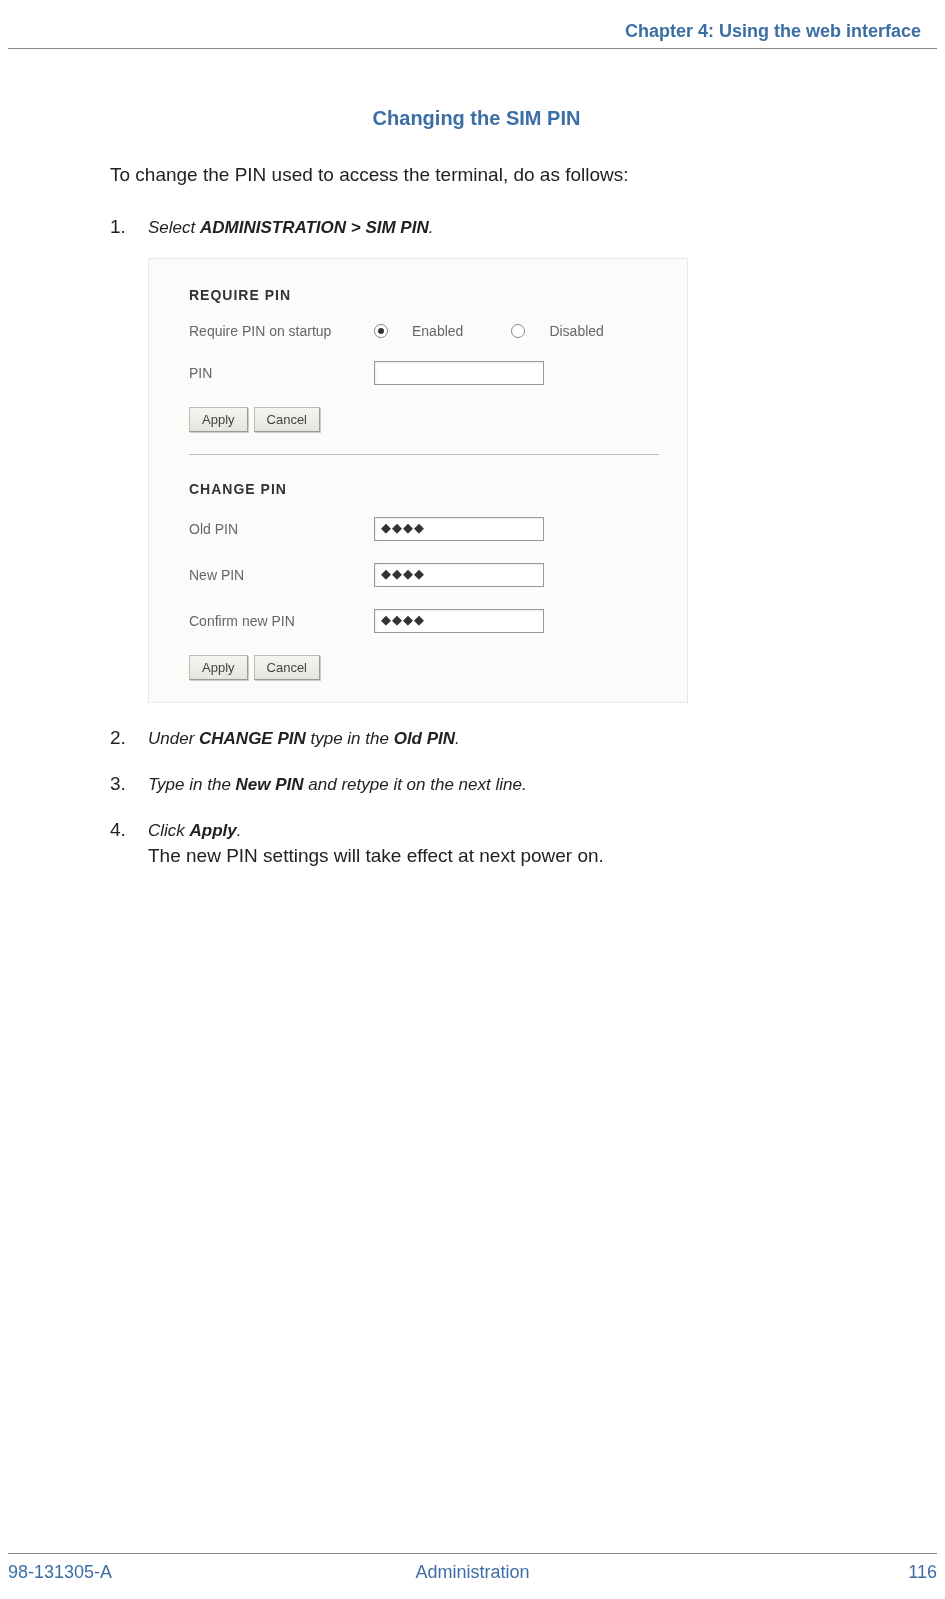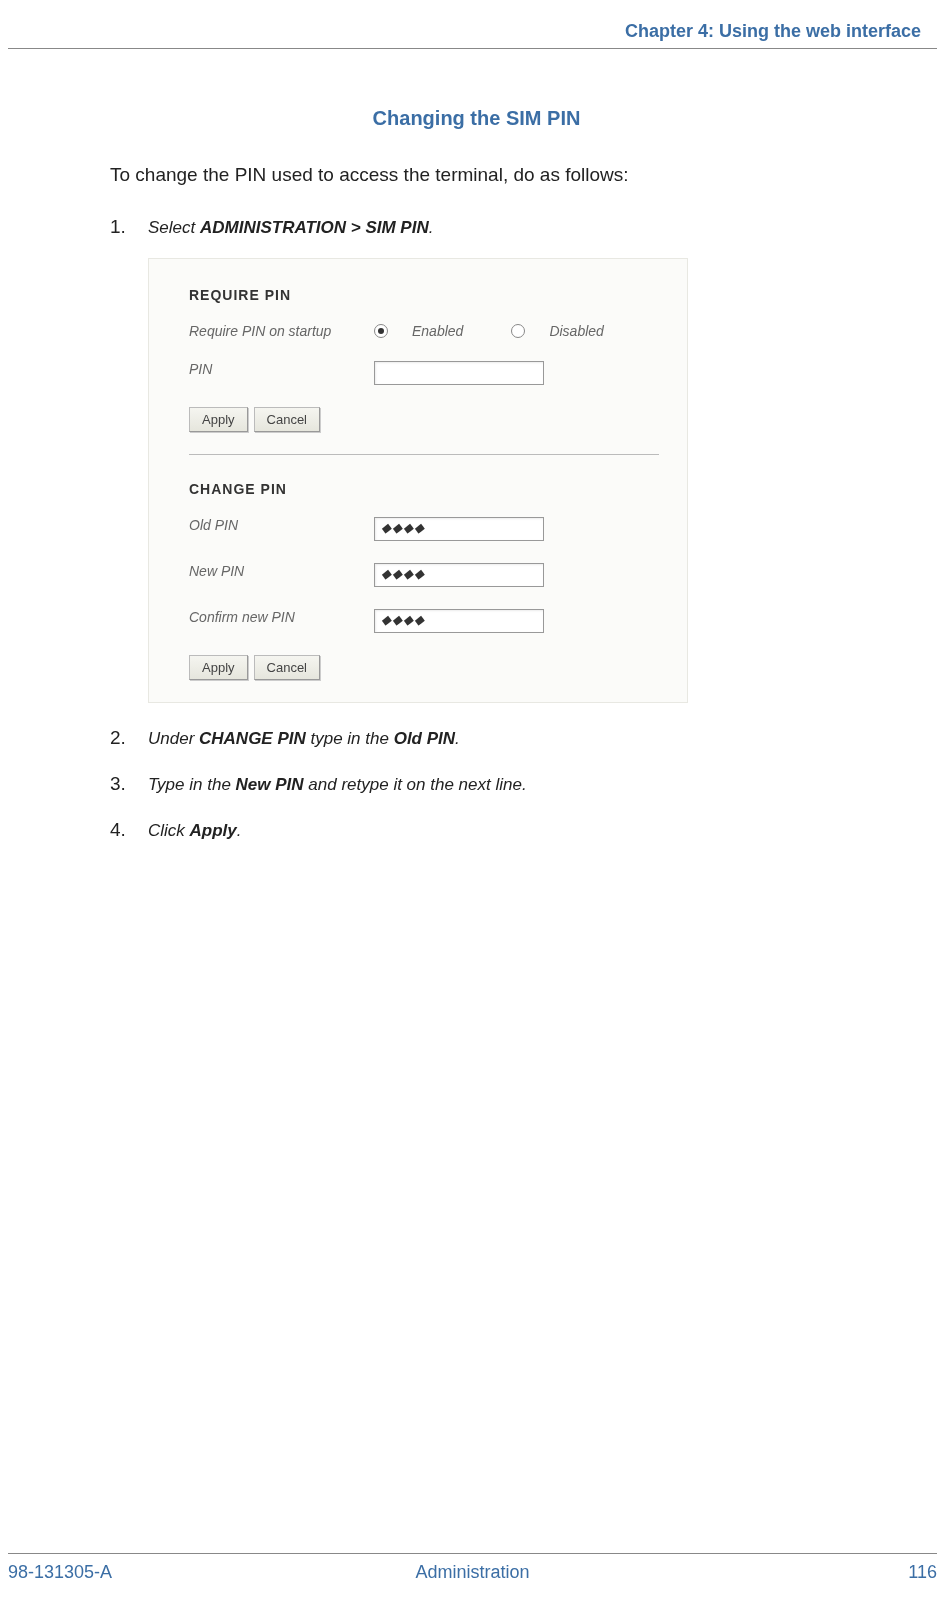--- a/index.html
+++ b/index.html
@@ -80,22 +80,22 @@
     }
     .screenshot .section-title {
       font-weight: bold;
       color: #333;
       font-size: 14px;
       letter-spacing: 1px;
       margin-bottom: 20px;
     }
     .form-row {
       display: flex;
+      align-items: center;
       margin-bottom: 22px;
-      font-style: italic;
     }
     .form-row .form-label {
       width: 185px;
       color: #666;
       font-size: 14px;
     }
     .form-row .form-controls {
       flex: 1;
       display: flex;
       align-items: center;
@@ -272,20 +272,21 @@
     </div>
   </div>
 
   <div class="step">
     <div class="step-line">
       <span class="step-num">4.</span>
       <span class="step-text">
         <span>Click </span><span class="bold">Apply</span><span>.</span>
       </span>
     </div>
+    <div class="step-subtext">The new PIN settings will take effect at next power on.</div>
   </div>
 
 </div>
 
 <div class="footer">
   <span class="left">98-131305-A</span>
   <span class="center">Administration</span>
   <span class="right">116</span>
 </div>
 

